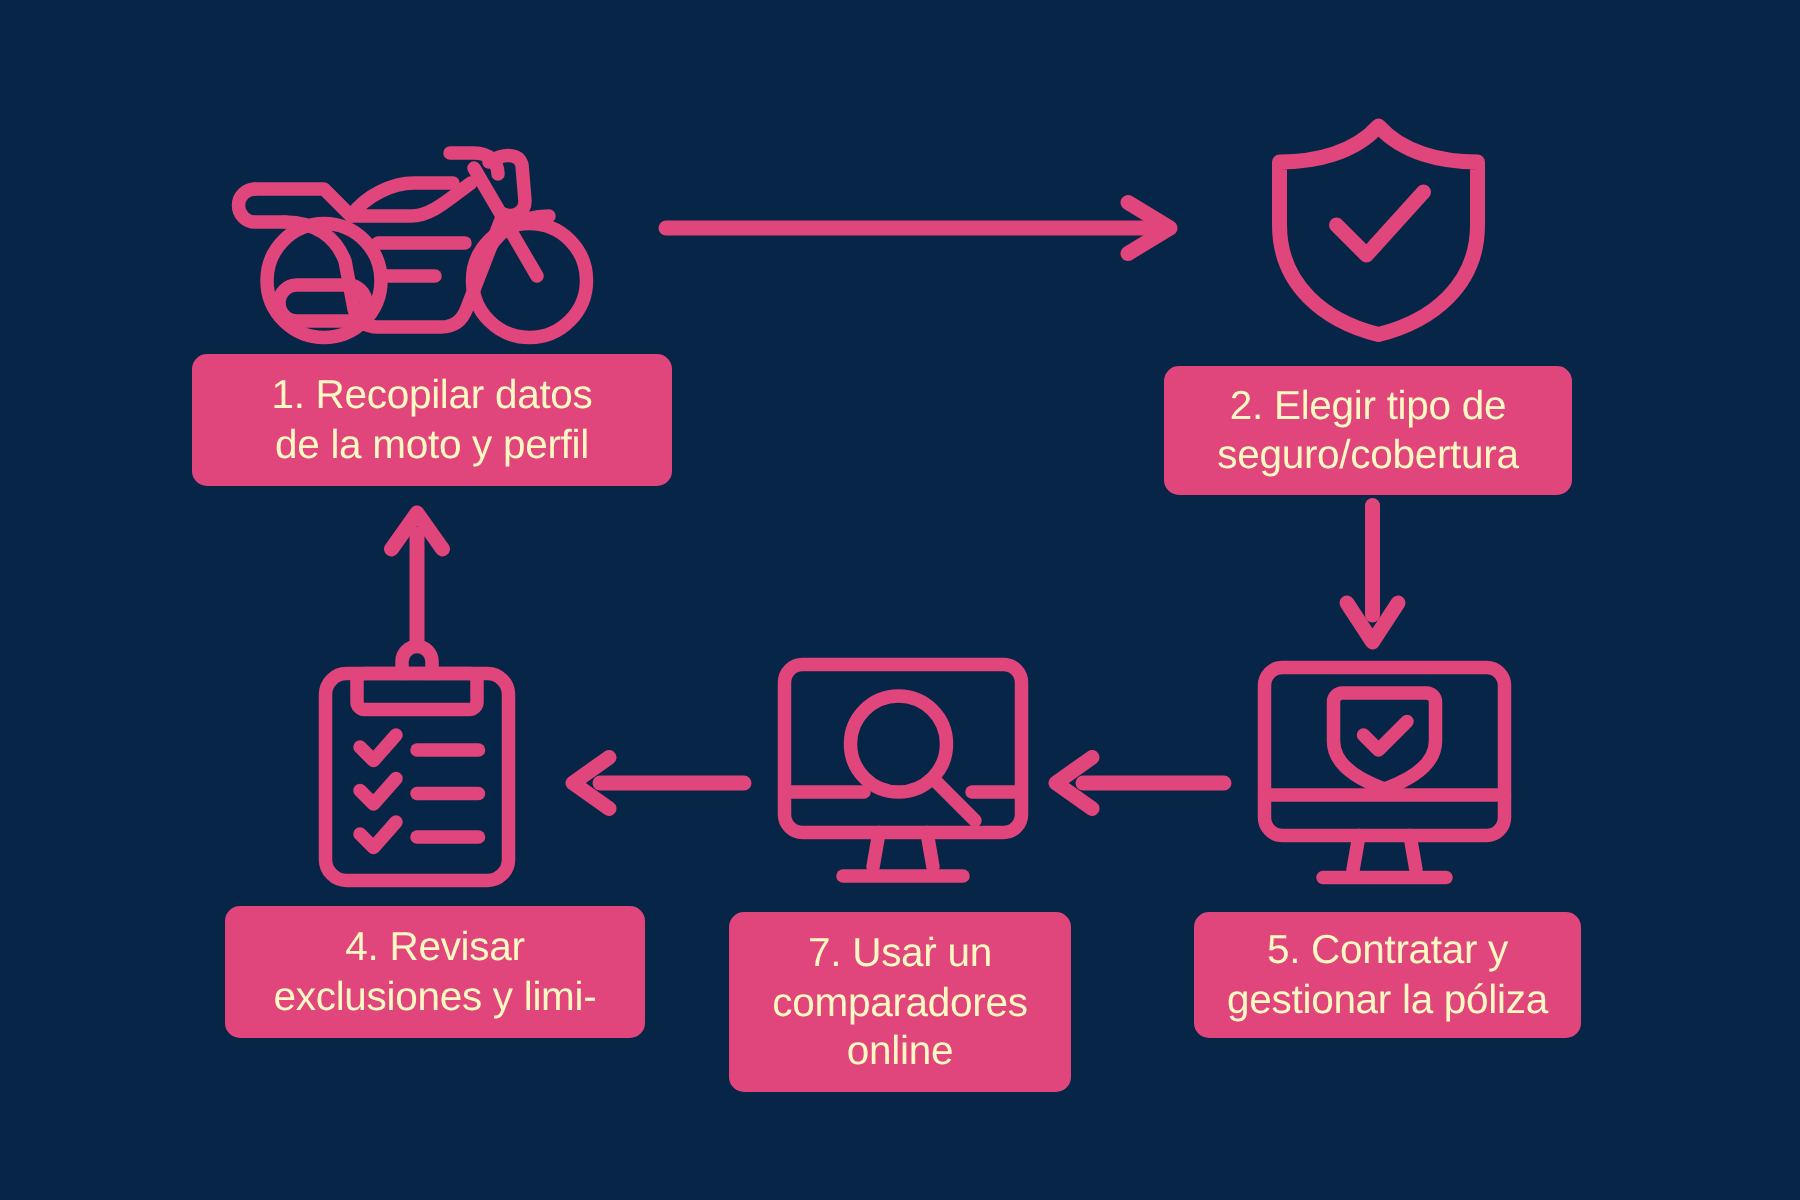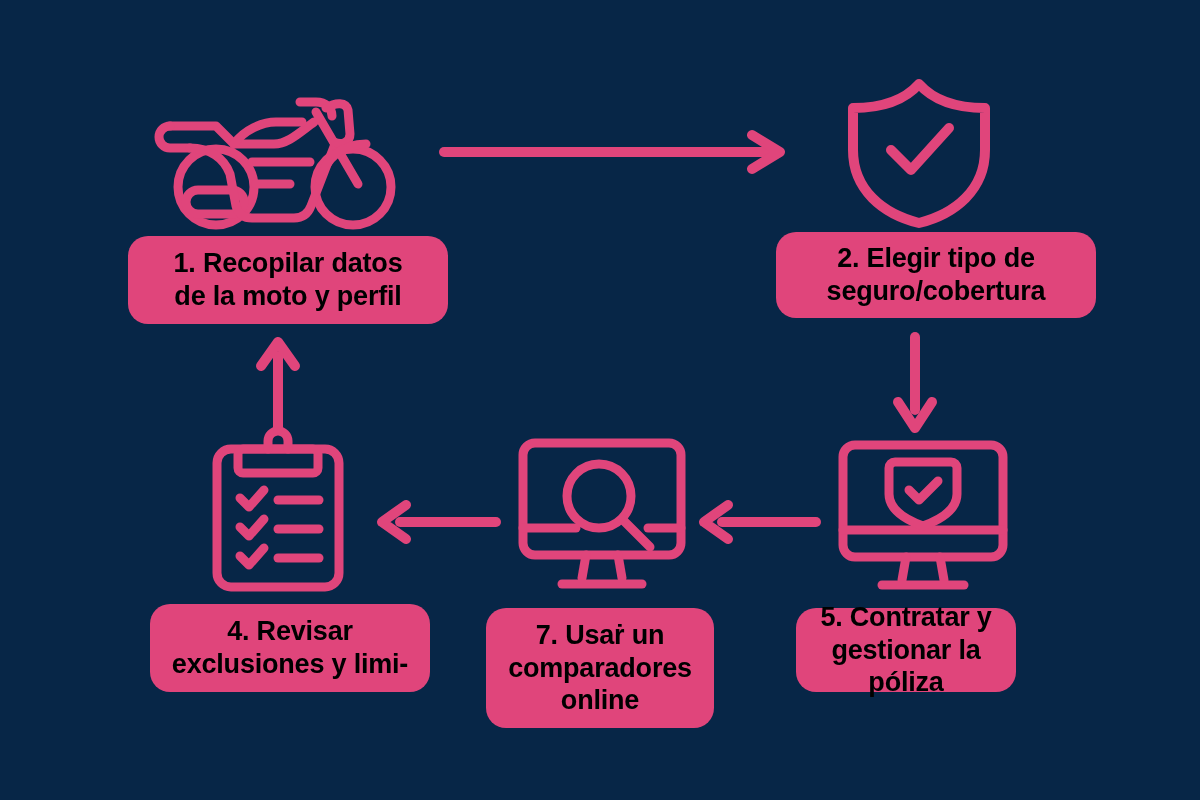--- a/index.html
+++ b/index.html
@@ -30,24 +30,24 @@
     display: block;
     width: 100%;
     height: 100%;
     overflow: visible;
   }
 
   
   .label-box {
     position: absolute;
     background: #E0457B;
-    border-radius: 20px;
-    color: #000000;
+    border-radius: 10px;
+    color: #fef9c3;
     font-family: "Liberation Sans", sans-serif;
-    font-weight: bold;
+    font-weight: normal;
     font-size: 27px;
     line-height: 1.22;
     text-align: center;
     display: flex;
     align-items: center;
     justify-content: center;
     box-sizing: border-box;
     padding: 10px 14px;
     letter-spacing: -0.2px;
     white-space: pre-line;
@@ -106,21 +106,21 @@
   </div>
 
   <div class="icon" style="left:843px; top:78px; width:152px; height:150px;">
     <svg viewBox="0 0 152 150" fill="none" stroke="#E0457B" stroke-width="10" stroke-linecap="round" stroke-linejoin="round">
       <path d="M76 6 C60 24 34 30 10 30 L10 72 C10 112 40 136 76 145
                C112 136 142 112 142 72 L142 30 C118 30 92 24 76 6 Z"></path>
       <path d="M48 72 L68 92 L106 50"></path>
     </svg>
   </div>
 
-  <div class="label-box" style="left:776px; top:232px; width:320px; height:86px;">2. Elegir tipo de
+  <div class="label-box" style="left:776px; top:244px; width:272px; height:86px;">2. Elegir tipo de
 seguro/cobertura</div>
 
   <div class="arrow" style="left:893px; top:334px; width:44px; height:98px;">
     <svg width="44" height="98" viewBox="0 0 44 98" fill="none" stroke="#E0457B" stroke-width="10" stroke-linecap="round" stroke-linejoin="round">
       <path d="M22 3 V76"></path>
       <path d="M5 68 L22 94 L39 68"></path>
     </svg>
   </div>
 
   <div class="icon" style="left:838px; top:440px; width:170px; height:152px;">
@@ -134,21 +134,21 @@
       <path d="M102 117 L106 140"></path>
 
       <path d="M44 145 H126"></path>
 
       <path d="M85 22 h28 a6 6 0 0 1 6 6 v26 c0 14 -12 24 -34 32
                c-22 -8 -34 -18 -34 -32 V28 a6 6 0 0 1 6 -6 z"></path>
       <path d="M71 50 L81 60 L100 41"></path>
     </svg>
   </div>
 
-  <div class="label-box" style="left:796px; top:608px; width:220px; height:84px;">5. Contratar y
+  <div class="label-box" style="left:796px; top:608px; width:258px; height:84px;">5. Contratar y
 gestionar la póliza</div>
 
   <div class="arrow" style="left:700px; top:500px; width:120px; height:44px;">
     <svg width="120" height="44" viewBox="0 0 120 44" fill="none" stroke="#E0457B" stroke-width="10" stroke-linecap="round" stroke-linejoin="round">
       <path d="M116 22 H22"></path>
       <path d="M28 5 L4 22 L28 39"></path>
     </svg>
   </div>
 
   <div class="icon" style="left:518px; top:438px; width:168px; height:154px;">

